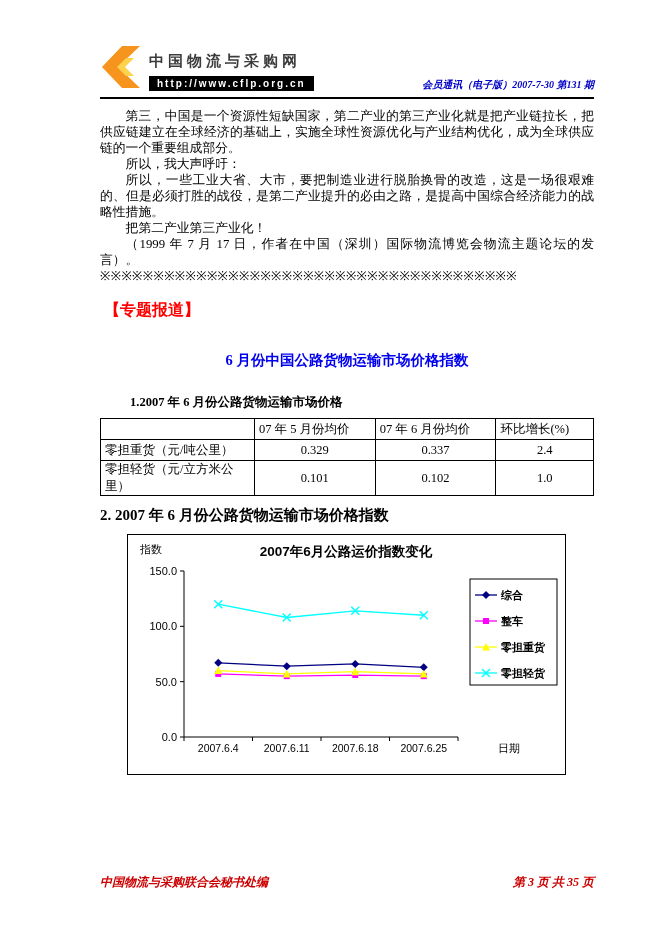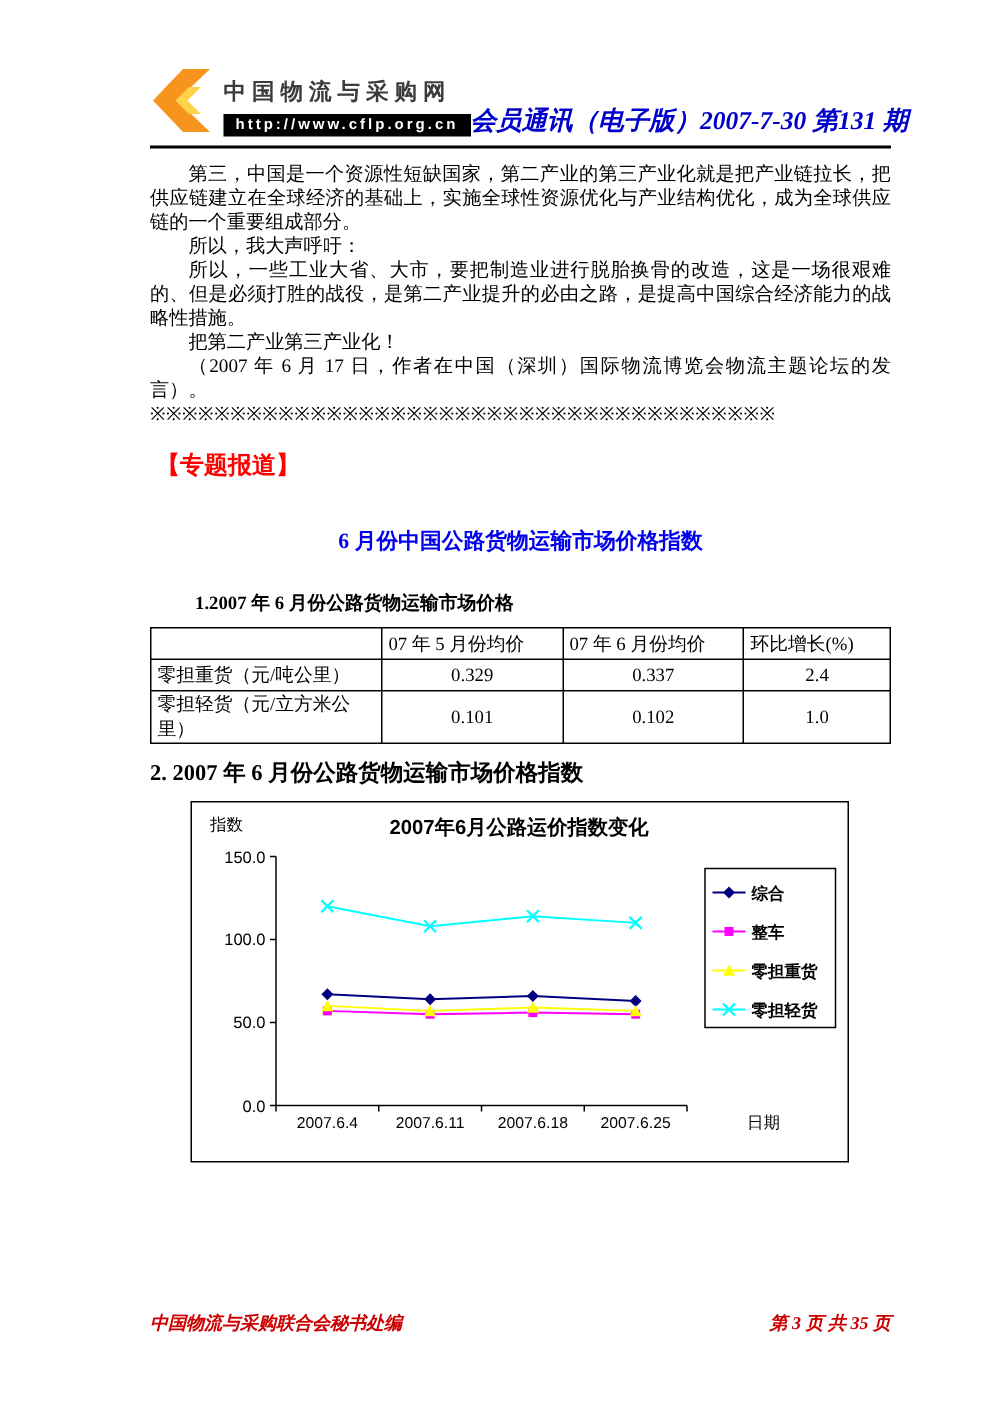--- a/index.html
+++ b/index.html
@@ -11,21 +11,21 @@
   
   .header { display:flex; justify-content:space-between; align-items:flex-end;
             padding-bottom:5px; border-bottom:2px solid #000; }
   .logo { display:flex; gap:7px; align-items:flex-start; }
   .logo-cols { display:flex; flex-direction:column; gap:5px; padding-top:8px; }
   .site-name { font-size:15px; font-weight:bold; letter-spacing:4px; color:#3c3c3c;
                font-family:Liberation Sans, sans-serif; }
   .site-url { background:#000; color:#fff; font-size:10px; font-weight:bold;
               letter-spacing:2px; padding:2px 8px; font-family:"Liberation Sans", sans-serif;
               display:inline-block; }
-  .issue { color:#0000c8; font-weight:bold; font-style:italic; font-size:17px; white-space:nowrap; }
+  .issue { color:#0000c8; font-weight:bold; font-style:italic; font-size:10px; white-space:nowrap; }
 
   
   .body-text { margin-top:9px; font-size:12.8px; line-height:16px; text-align:justify; }
   .para { text-indent:2em; }
   .return-link { font-weight:bold; }
   .separator { font-size:12.3px; white-space:nowrap; overflow:hidden; letter-spacing:0.4px; }
   .section-tag { color:#ff0000; font-weight:bold; font-size:16px; margin-top:16px;
                  font-family:"Liberation Sans", sans-serif; margin-left:4px; }
   .article-title { color:#0000ee; font-weight:bold; font-size:14.5px; text-align:center; margin-top:30px; }
   .caption { font-weight:bold; font-size:12.5px; margin-top:24px; margin-left:30px; }
@@ -72,21 +72,21 @@
       </div>
       <span class="issue">会员通讯（电子版）2007-7-30 第131 期</span>
     </div>
 
     <div class="body-text">
       <div id="paragraphs">
           <p class="para">第三，中国是一个资源性短缺国家，第二产业的第三产业化就是把产业链拉长，把供应链建立在全球经济的基础上，实施全球性资源优化与产业结构优化，成为全球供应链的一个重要组成部分。</p>
           <p class="para">所以，我大声呼吁：</p>
           <p class="para">所以，一些工业大省、大市，要把制造业进行脱胎换骨的改造，这是一场很艰难的、但是必须打胜的战役，是第二产业提升的必由之路，是提高中国综合经济能力的战略性措施。</p>
           <p class="para">把第二产业第三产业化！</p>
-          <p class="para">（2007 年 6 月 17 日，作者在中国（深圳）国际物流博览会物流主题论坛的发言）。</p>
+          <p class="para">（1999 年 7 月 17 日，作者在中国（深圳）国际物流博览会物流主题论坛的发言）。</p>
         </div>
       <p class="separator">※※※※※※※※※※※※※※※※※※※※※※※※※※※※※※※※※※※※※※※</p>
     </div>
 
     <p class="section-tag">【专题报道】</p>
     <p class="article-title">6 月份中国公路货物运输市场价格指数</p>
 
     <p class="caption">1.2007 年 6 月份公路货物运输市场价格</p>
 
     <table class="price-table">

